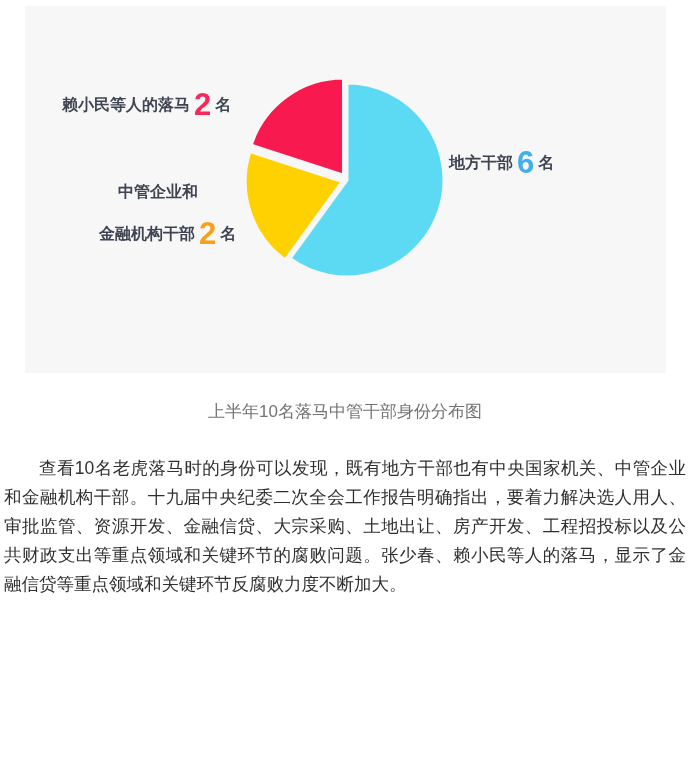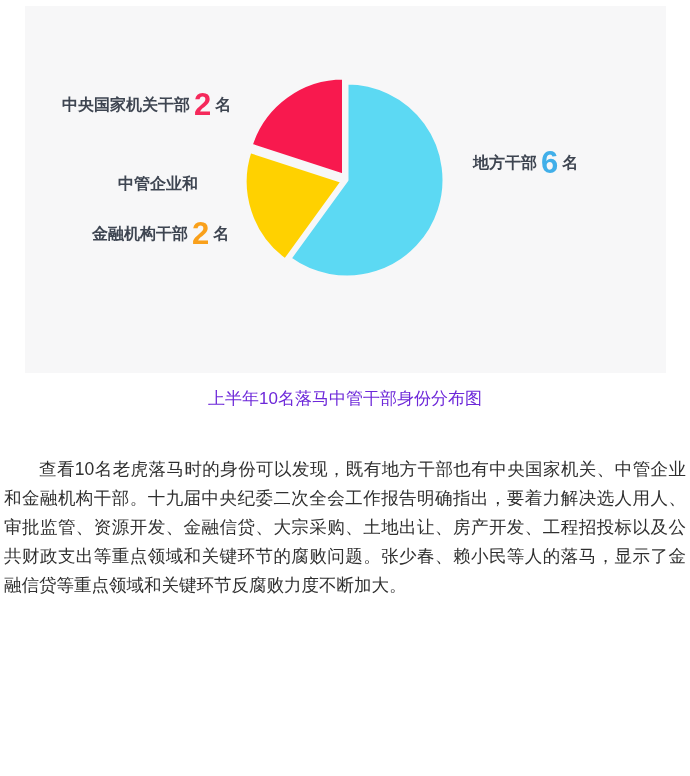--- a/index.html
+++ b/index.html
@@ -22,27 +22,27 @@
     display: flex; align-items: center;
     font-weight: 700; font-size: 16px; color: #3e4551;
     white-space: nowrap; line-height: 1;
   }
   .big-num { font-size: 31px; font-weight: 700; line-height: 1; margin: 0 4px; }
   .num-red    { color: #f5295b; }
   .num-orange { color: #f9a01b; }
   .num-blue   { color: #41afe9; }
   
   .caption {
-    margin-top: 15px;
+    margin-top: 28px;
     text-align: center;
     font-size: 17px; line-height: 22px;
-    color: #6d28d9;
+    color: #737373;
   }
   
-  .article { margin-top: 45px; padding: 0 4px; }
+  .article { margin-top: 31px; padding: 0 4px; }
   .article p {
     font-size: 17.5px; line-height: 29px;
     color: #2f2f2f;
     text-align: justify;
     text-indent: 2em;
     margin-bottom: 24px;
   }
   .article p b { font-weight: 700; }
 </style>
 </head>
@@ -52,36 +52,36 @@
   <svg class="pie-svg" width="641" height="367" viewBox="0 0 641 367" aria-hidden="true">
 
     <path d="M322,174 L322,77 A97,97 0 1 1 265,252.5 Z" stroke="#f7f7f8" stroke-width="3" stroke-linejoin="round" fill="#5cd9f3"></path>
 
     <path d="M317.2,175.5 L260.2,254 A97,97 0 0 1 225,145.5 Z" stroke="#f7f7f8" stroke-width="3" stroke-linejoin="round" fill="#ffd100"></path>
 
     <path d="M318.5,169.1 L226.2,139.1 A97,97 0 0 1 318.5,72.1 Z" stroke="#f7f7f8" stroke-width="3" stroke-linejoin="round" fill="#f8194e"></path>
   </svg>
 
   <div class="chart-label" style="left:37px; top:83px;">
-    <span>中央国家机关干部</span>
+    <span>赖小民等人的落马</span>
     <span class="big-num num-red">2</span>
     <span>名</span>
   </div>
 
-  <div class="chart-label" style="left:93px; top:170px;">
+  <div class="chart-label" style="left:93px; top:178px;">
     <span>中管企业和</span>
   </div>
 
-  <div class="chart-label" style="left:67px; top:212px;justify-content:space-between;">
+  <div class="chart-label" style="left:74px; top:212px;justify-content:space-between;">
     <span>金融机构干部</span>
     <span class="big-num num-orange">2</span>
     <span>名</span>
   </div>
 
-  <div class="chart-label" style="left:448px; top:141px;">
+  <div class="chart-label" style="left:424px; top:141px;">
     <span>地方干部</span>
     <span class="big-num num-blue">6</span>
     <span>名</span>
   </div>
 
 </div>
 
 <div class="caption">上半年10名落马中管干部身份分布图</div>
 
 <div class="article">

